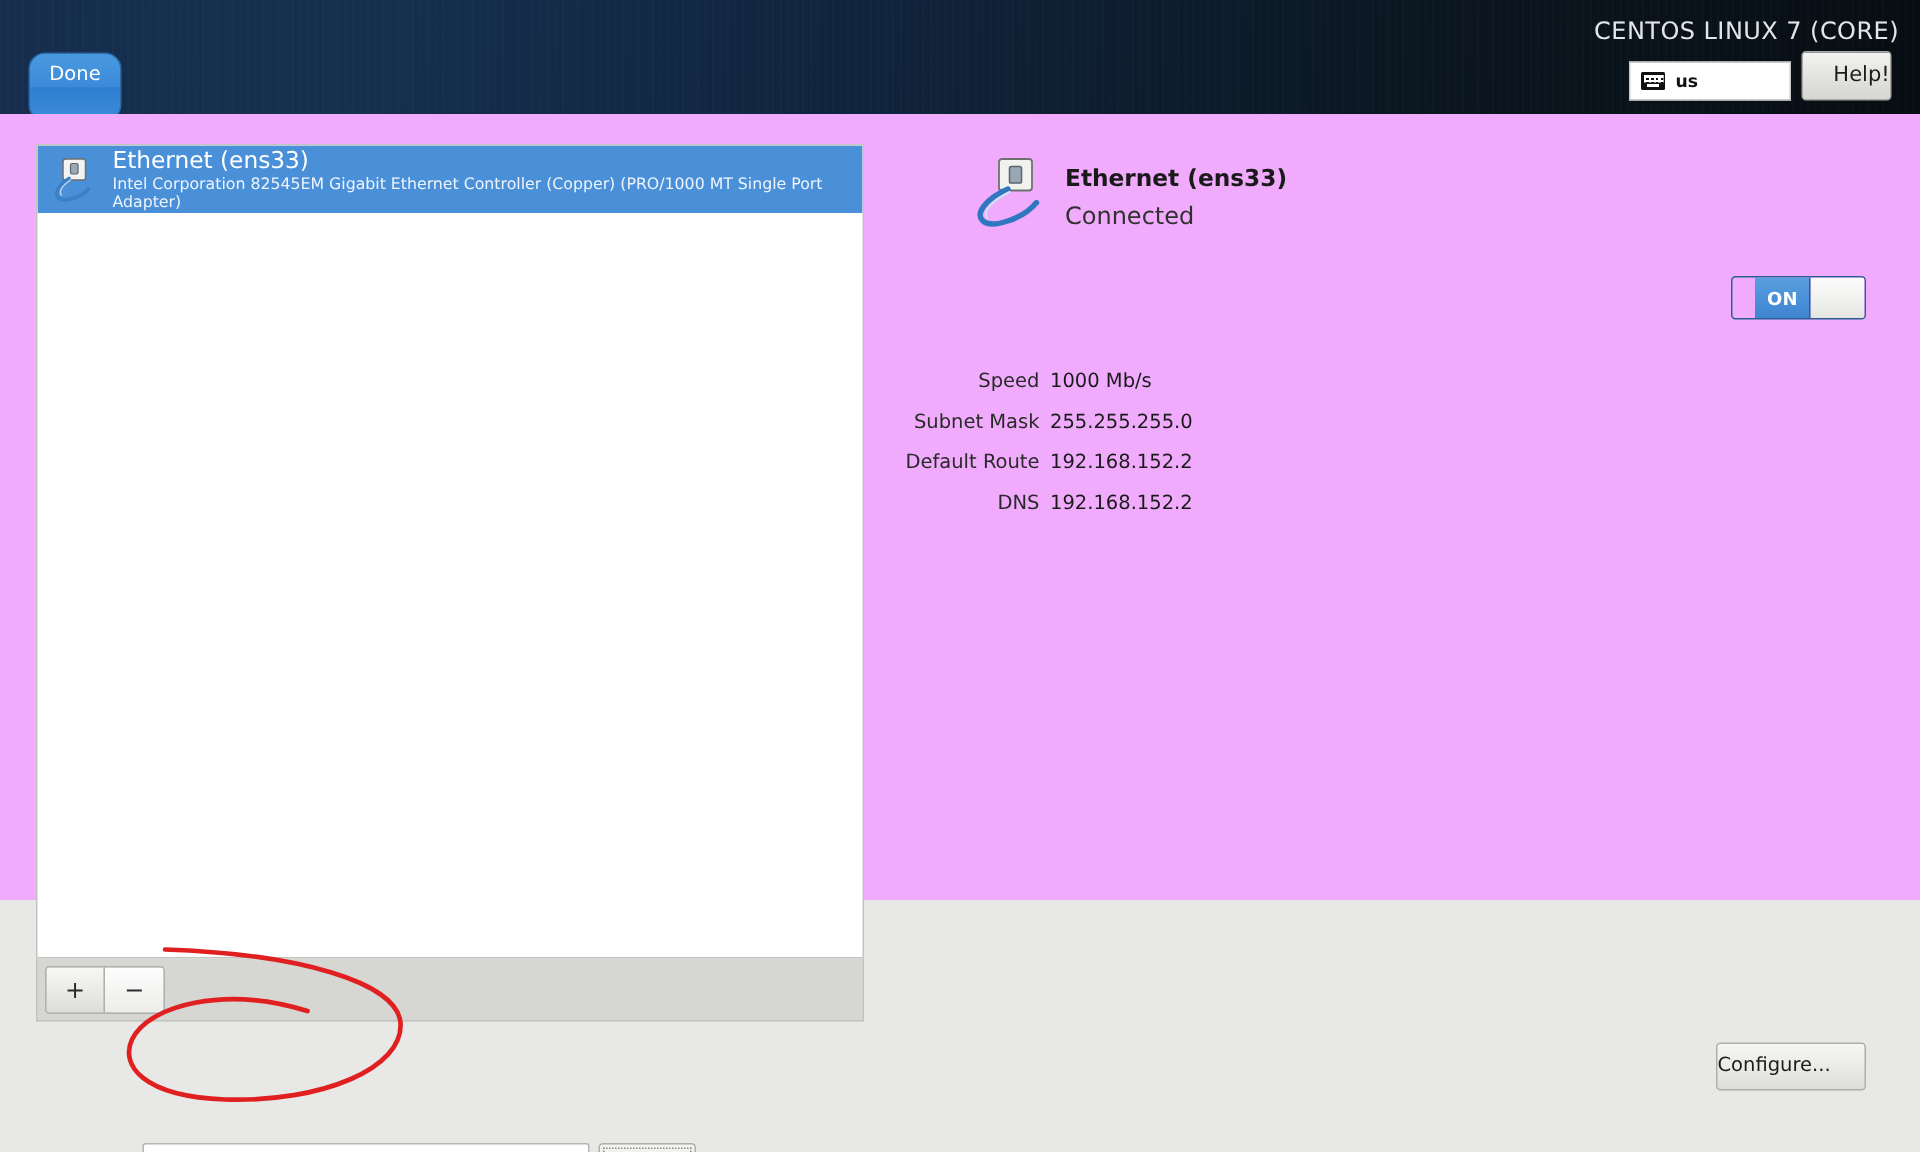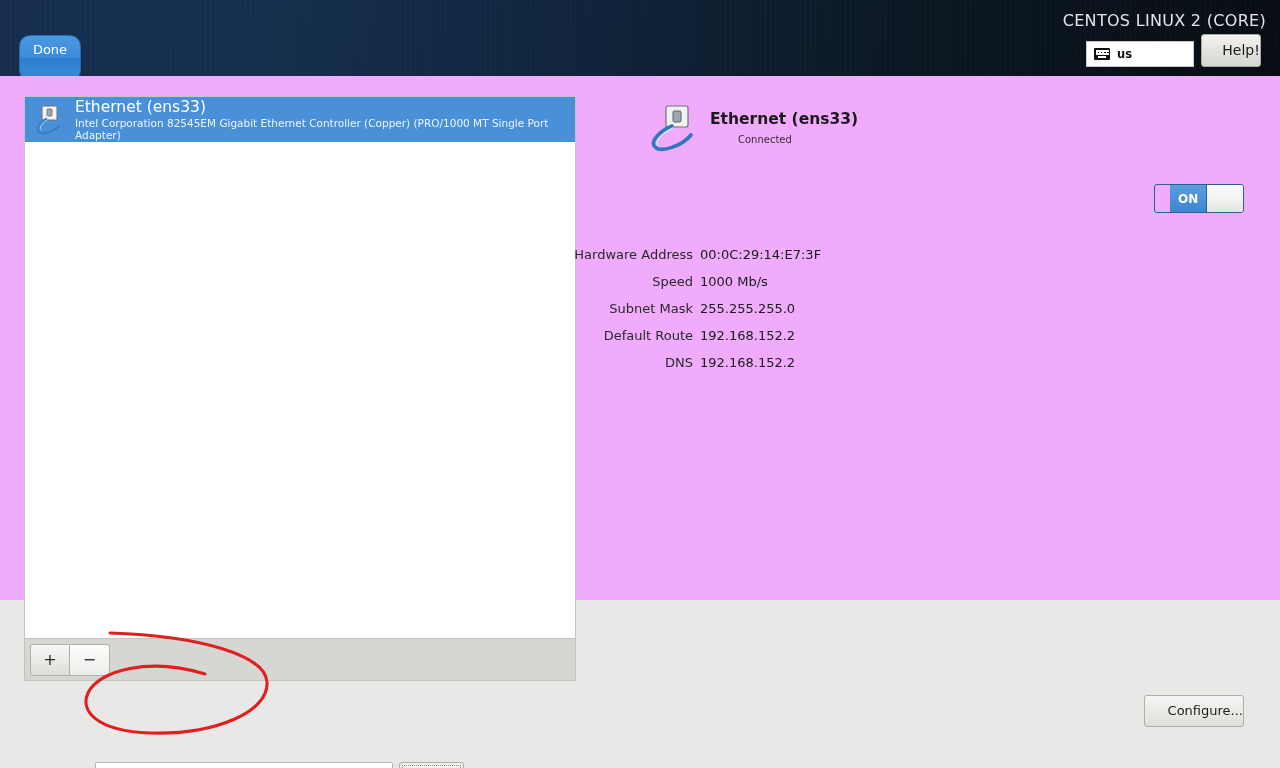--- a/index.html
+++ b/index.html
@@ -137,21 +137,21 @@
     background: linear-gradient(180deg, #fdfdfd 0%, #f4f4f2 55%, #ececea 100%);
   }
 
   
   .detail-head {
     position: absolute; left: 648px; top: 28px;
     display: flex; align-items: flex-start; gap: 10px;
   }
   .eth-icon { width: 52px; height: 48px; position: relative; }
   .detail-title { font-size: 15.5px; font-weight: bold; color: #1a1a1a; margin-top: 6px; }
-  .detail-state { font-size: 10px; color: #303030; margin-top: 6px; margin-left: 28px; }
+  .detail-state { font-size: 16px; color: #303030; margin-top: 6px; }
 
   .toggle {
     position: absolute; left: 1154px; top: 108px;
     width: 90px; height: 29px;
     border: 1px solid #2a5f95;
     border-radius: 3px;
     display: flex; overflow: hidden;
     cursor: pointer;
     padding-left: 15px;
   }
@@ -179,21 +179,21 @@
   }
   .info-value { font-size: 13px; color: #1a1a1a; }
 
   .configure-button {
     position: absolute; left: 1144px; top: 619px;
     width: 100px; height: 32px;
     background: linear-gradient(180deg, #f6f6f5 0%, #e9e9e6 55%, #dddddA 100%);
     border: 1px solid #aeaeaa;
     border-radius: 3px;
     font-size: 13px; color: #1c1c1c;
-    line-height: 30px; text-align: right;
+    line-height: 30px; text-align: left;
     cursor: pointer;
   }
   .host-input {
     position: absolute; left: 95px; top: 686px;
     width: 298px; height: 33px;
     background: #ffffff;
     border: 1px solid #b6b6b2;
     border-radius: 2px;
     font-family: "DejaVu Sans", sans-serif;
     font-size: 13px; color: #111;
@@ -218,21 +218,21 @@
     width: 1280px; height: 768px;
     pointer-events: none;
   }
 </style>
 </head>
 <body>
 
 <div class="header">
   <div class="header-streaks"></div>
   <div class="done-button">Done</div>
-  <div class="distro-title">CENTOS LINUX 2 (CORE)</div>
+  <div class="distro-title">CENTOS LINUX 7 (CORE)</div>
   <div class="kbd-box">
     <span class="kbd-icon"></span>
     <span class="kbd-label">us</span>
   </div>
   <div class="help-button">Help!</div>
 </div>
 
 <div class="body-area">
 
   <div class="device-panel">
@@ -272,24 +272,20 @@
     </span>
   </div>
 
   <div class="toggle">
     <div class="toggle-on">ON</div>
     <div class="toggle-knob"></div>
   </div>
 
   <div class="info-table">
     <div class="info-row">
-      <span class="info-label">Hardware Address</span>
-      <span class="info-value">00:0C:29:14:E7:3F</span>
-    </div>
-    <div class="info-row">
       <span class="info-label">Speed</span>
       <span class="info-value">1000 Mb/s</span>
     </div>
     <div class="info-row">
       <span class="info-label">Subnet Mask</span>
       <span class="info-value">255.255.255.0</span>
     </div>
     <div class="info-row">
       <span class="info-label">Default Route</span>
       <span class="info-value">192.168.152.2</span>

